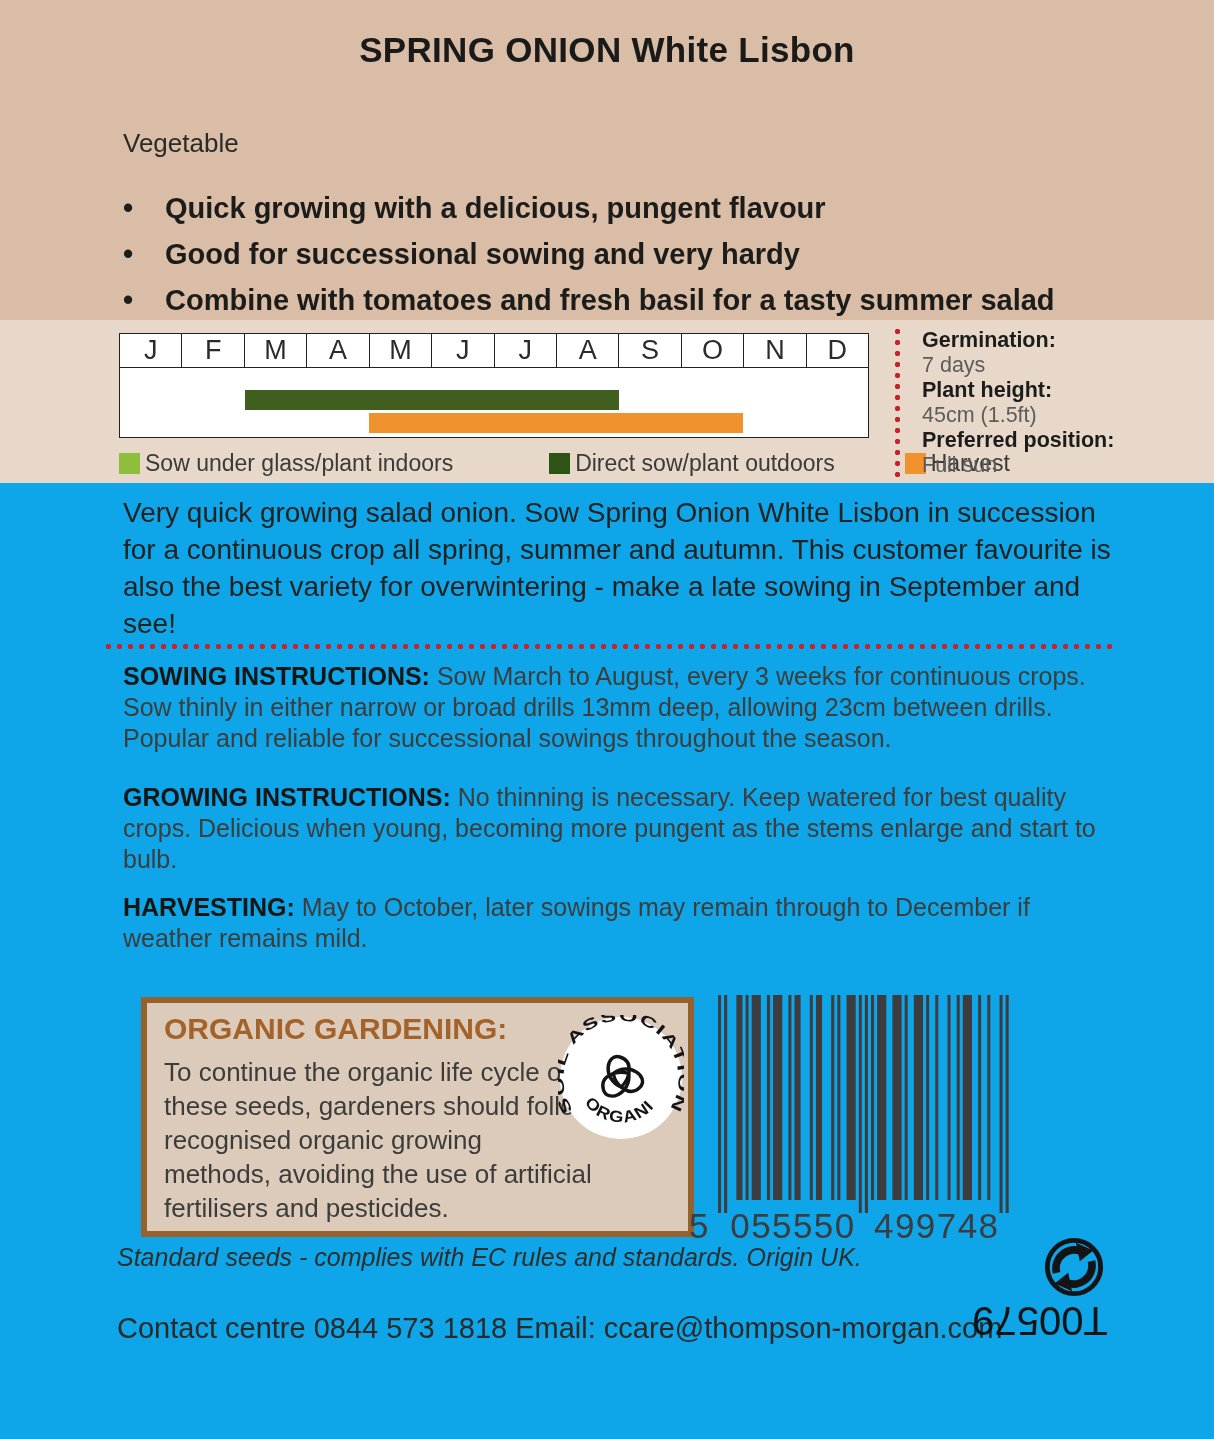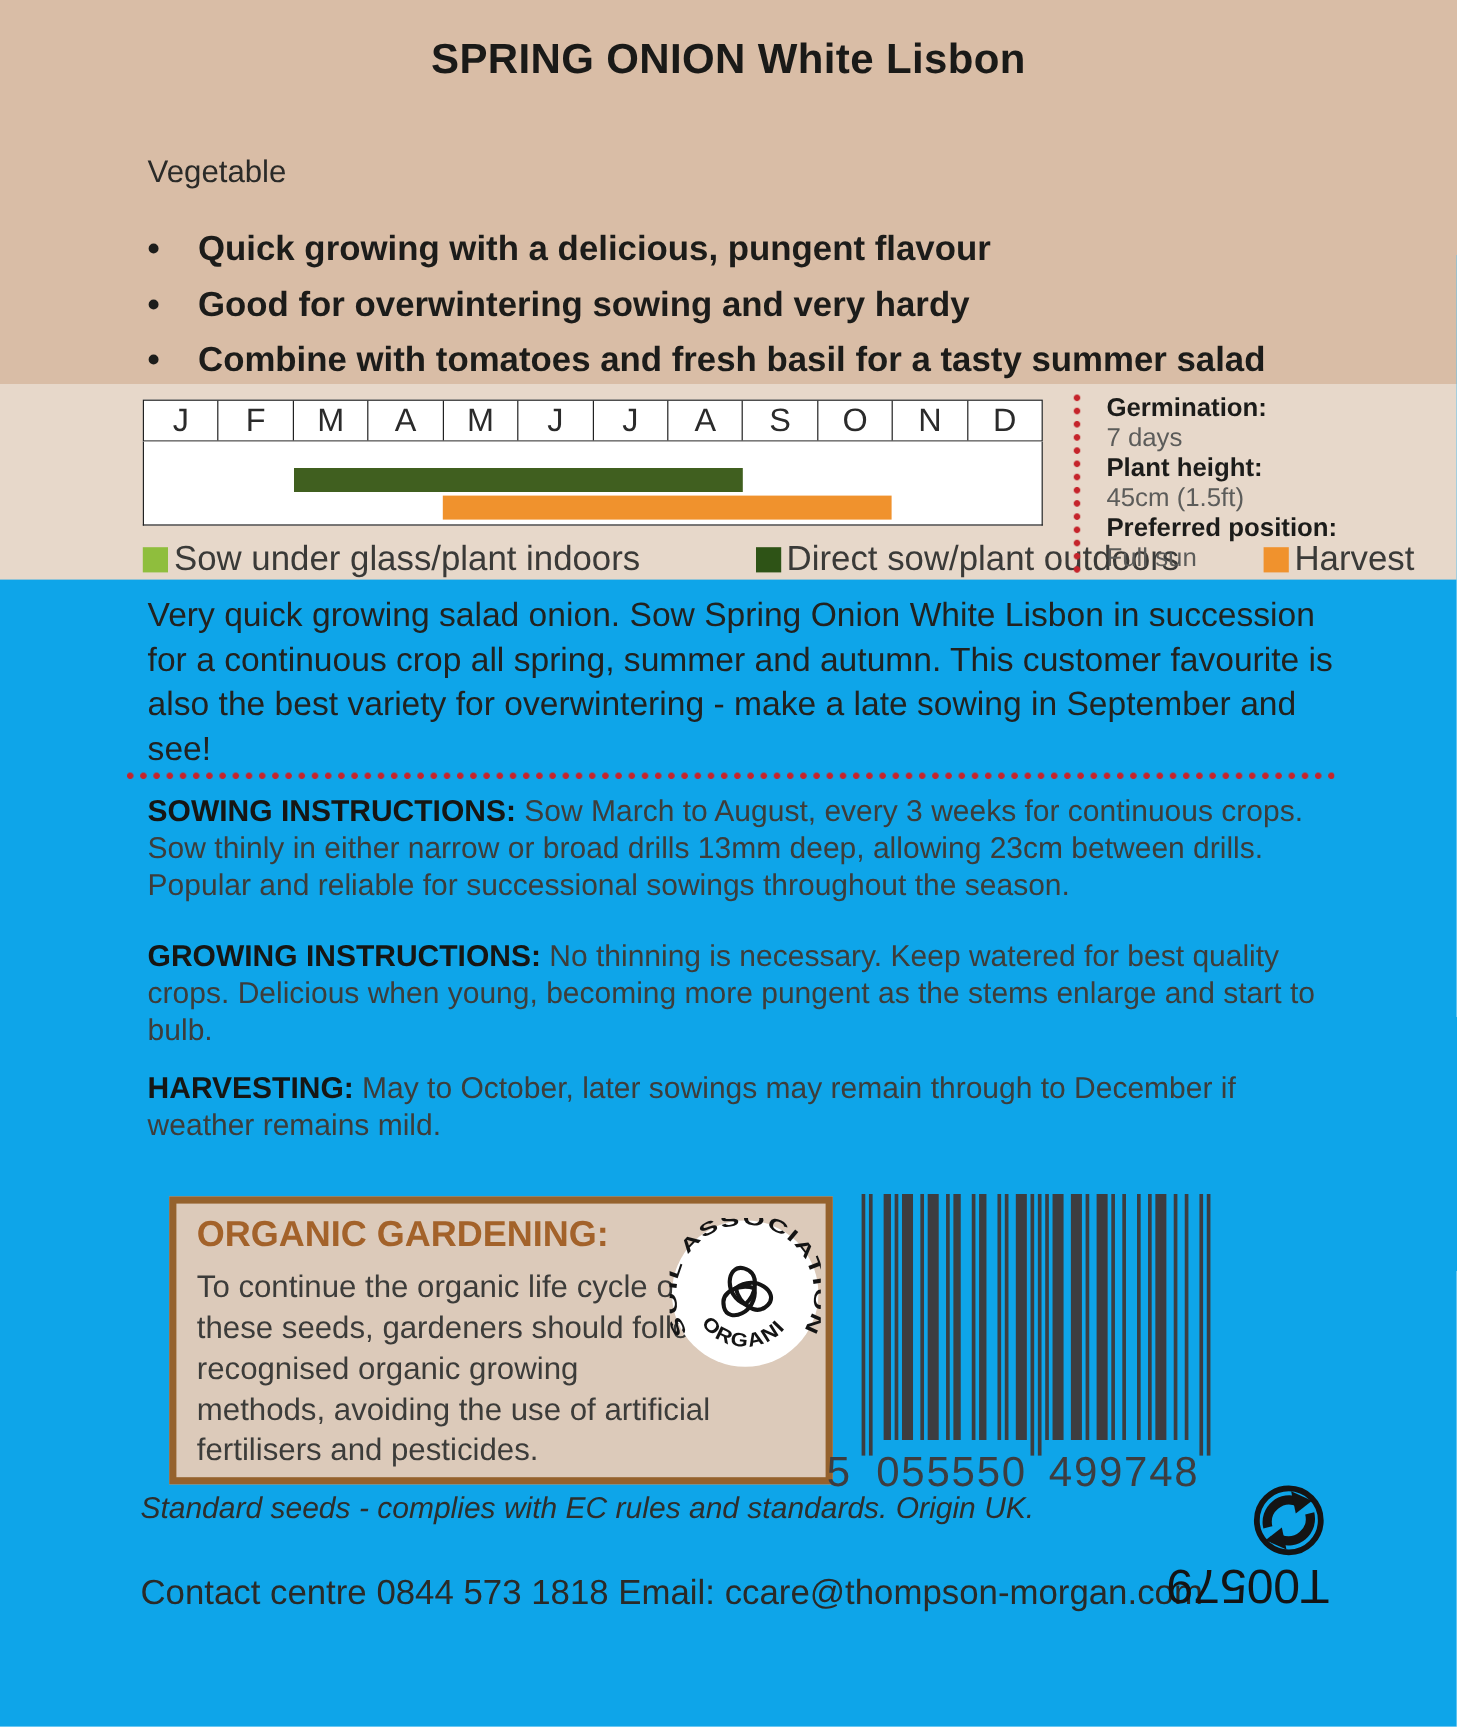--- a/index.html
+++ b/index.html
@@ -22,21 +22,21 @@
   .cal-head{display:flex;border:1px solid #222;background:#ffffff;height:33px;}
   .cal-cell{flex:1;border-right:1px solid #222;display:flex;align-items:center;justify-content:center;
     font-size:27px;color:#2b2b2b;}
   .cal-cell:last-child{border-right:none;}
   .cal-body{position:relative;border:1px solid #222;border-top:none;background:#ffffff;height:69px;}
   .cal-bar{position:absolute;height:20px;}
   
   .legend{position:absolute;left:119px;top:130px;display:flex;align-items:center;}
   .legend-item{display:flex;align-items:center;}
   .legend-swatch{width:21px;height:21px;margin-right:5px;}
-  .legend-label{font-size:29px;color:#3a3a38;text-align:right;}
+  .legend-label{font-size:23px;color:#3a3a38;text-align:right;}
   .gap1{width:96px;}.gap2{width:70px;}
   
   .vdots{position:absolute;left:894px;top:8px;width:7px;height:150px;
     background-image:radial-gradient(circle at 3.5px 3.5px,#c5242b 2.4px,rgba(0,0,0,0) 3px);
     background-size:7px 11px;background-repeat:repeat-y;}
   
   .info{position:absolute;left:922px;top:8px;width:285px;}
   .info-label{font-size:21.5px;font-weight:bold;color:#1c1c1a;line-height:25px;}
   .info-value{font-size:21.5px;color:#5c5c5a;line-height:25px;}
   
@@ -73,21 +73,21 @@
   <div class="top-section">
     <div class="title">SPRING ONION White Lisbon</div>
     <div class="category">Vegetable</div>
     <div class="bullets">
       <div class="bullet-row">
         <span class="bullet-dot">•</span>
         <span class="bullet-text">Quick growing with a delicious, pungent flavour</span>
       </div>
       <div class="bullet-row">
         <span class="bullet-dot">•</span>
-        <span class="bullet-text">Good for overwintering sowing and very hardy</span>
+        <span class="bullet-text">Good for successional sowing and very hardy</span>
       </div>
       <div class="bullet-row">
         <span class="bullet-dot">•</span>
         <span class="bullet-text">Combine with tomatoes and fresh basil for a tasty summer salad</span>
       </div>
     </div>
   </div>
 
   <div class="strip">
     <div class="cal-table">

